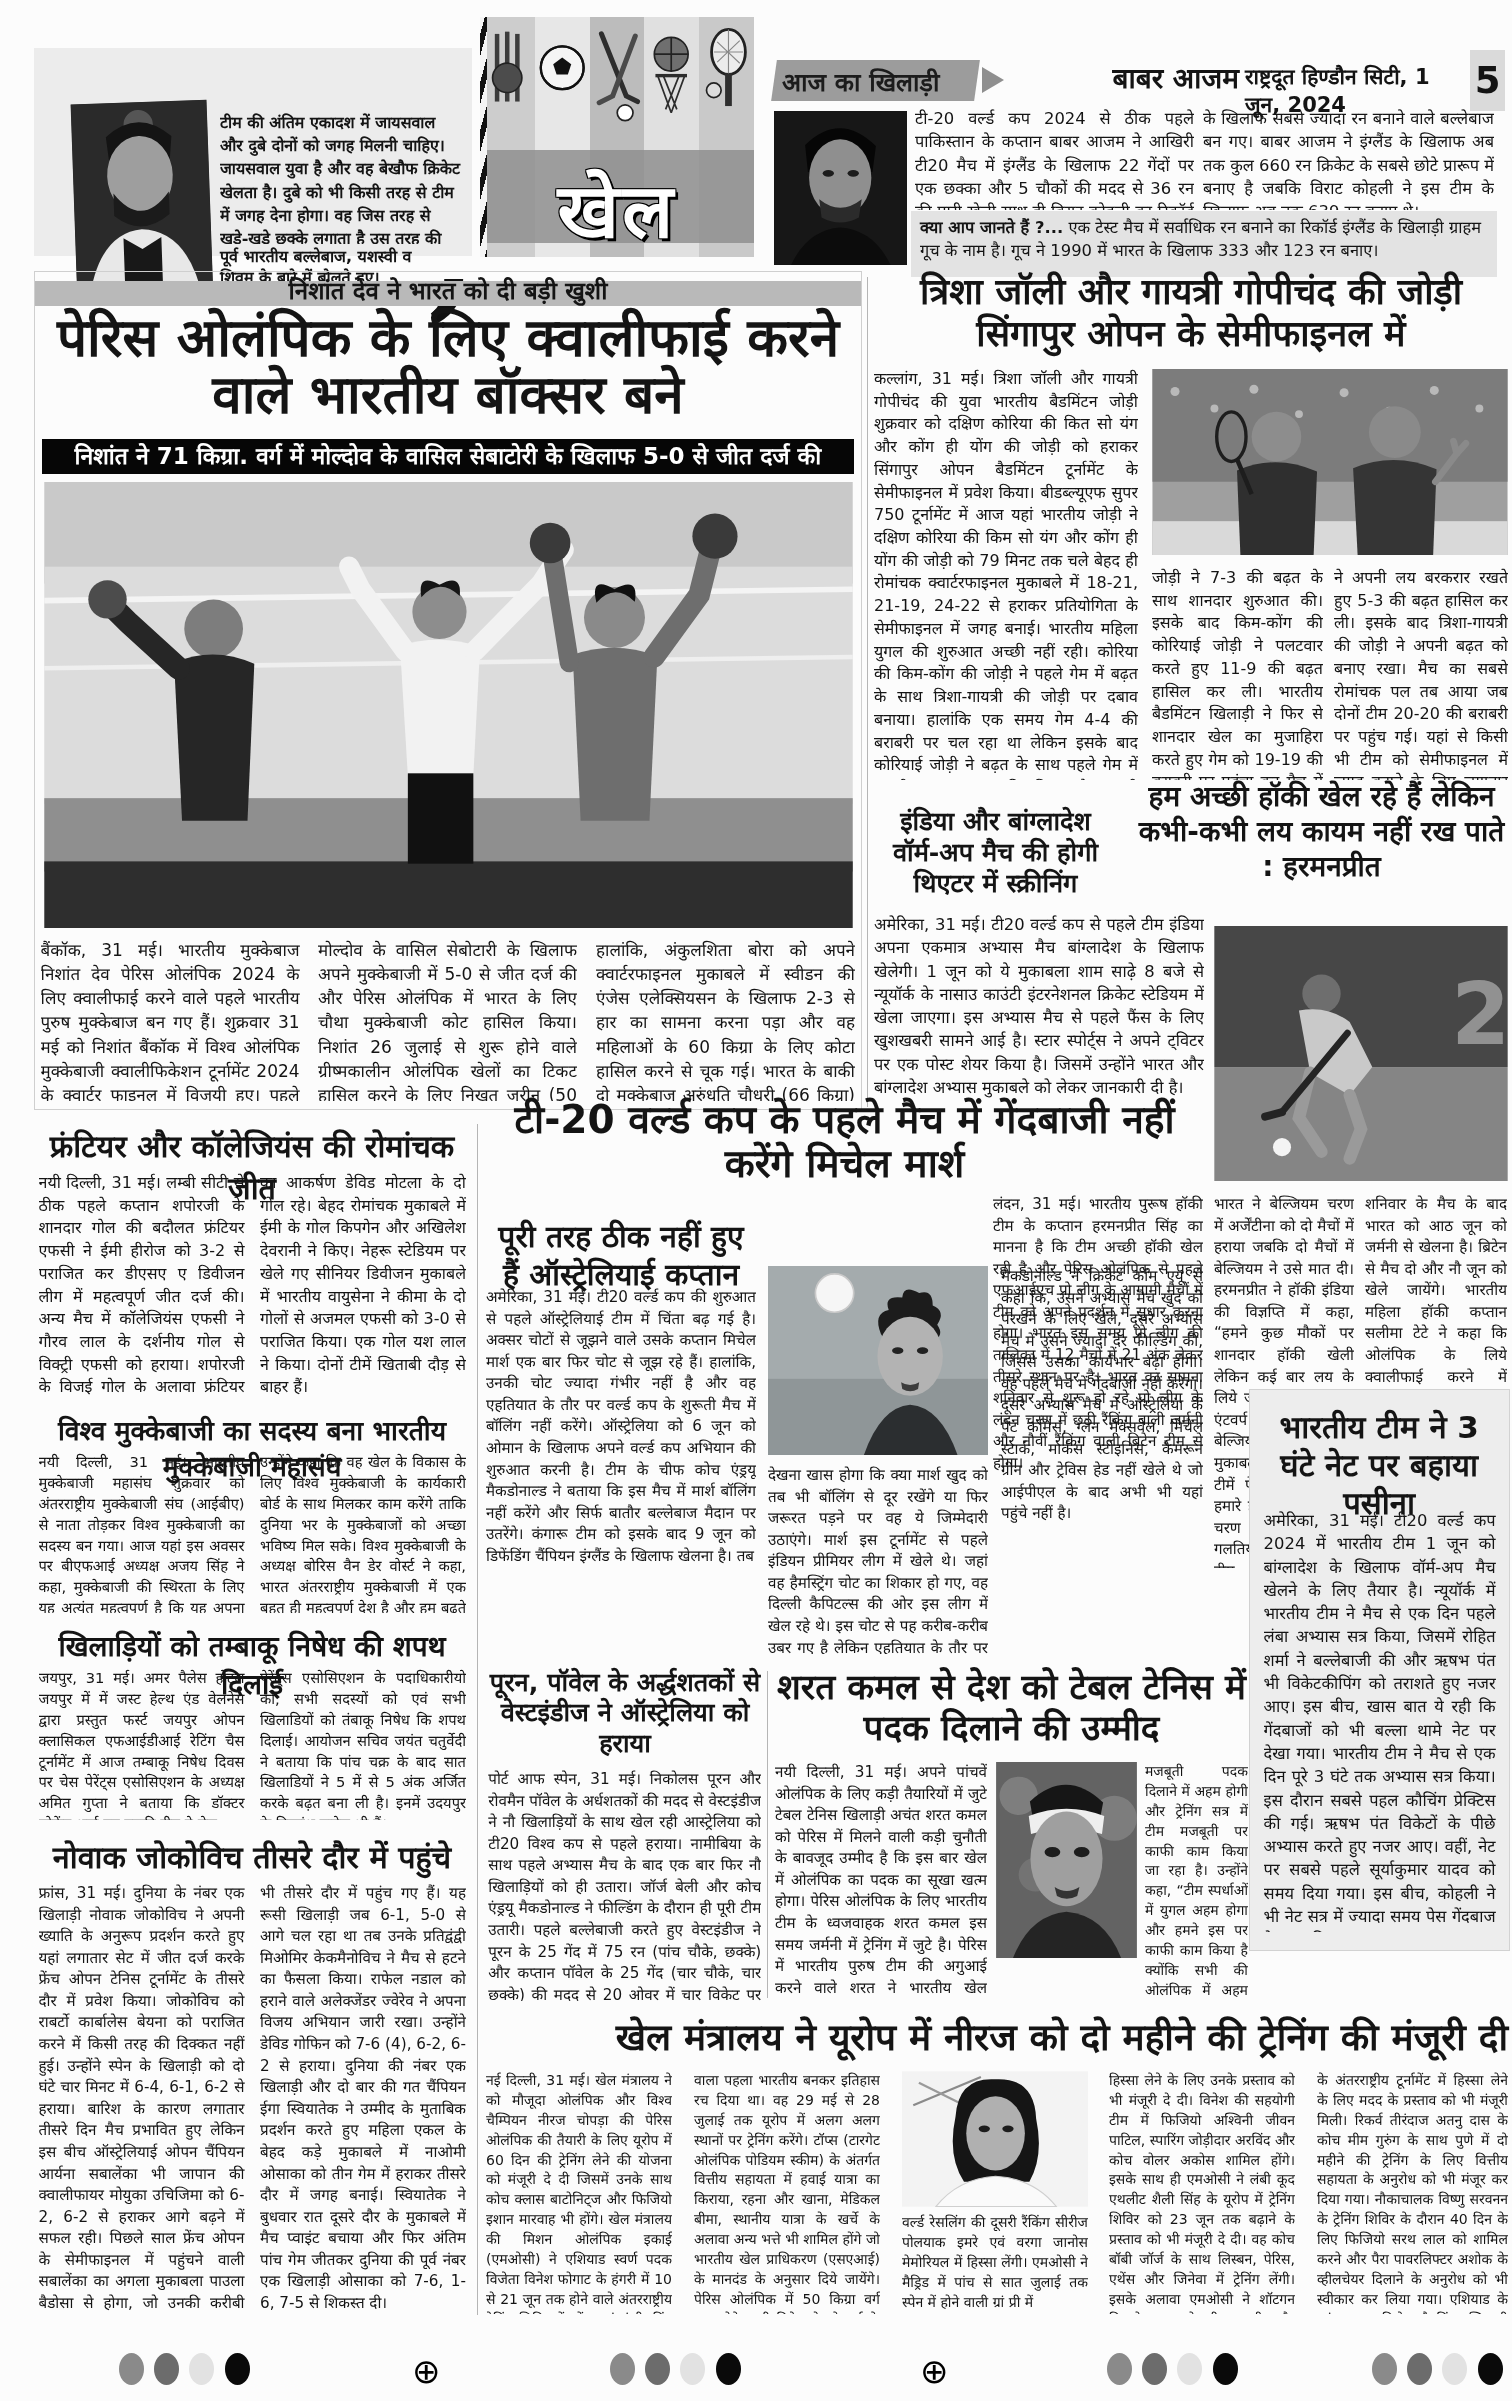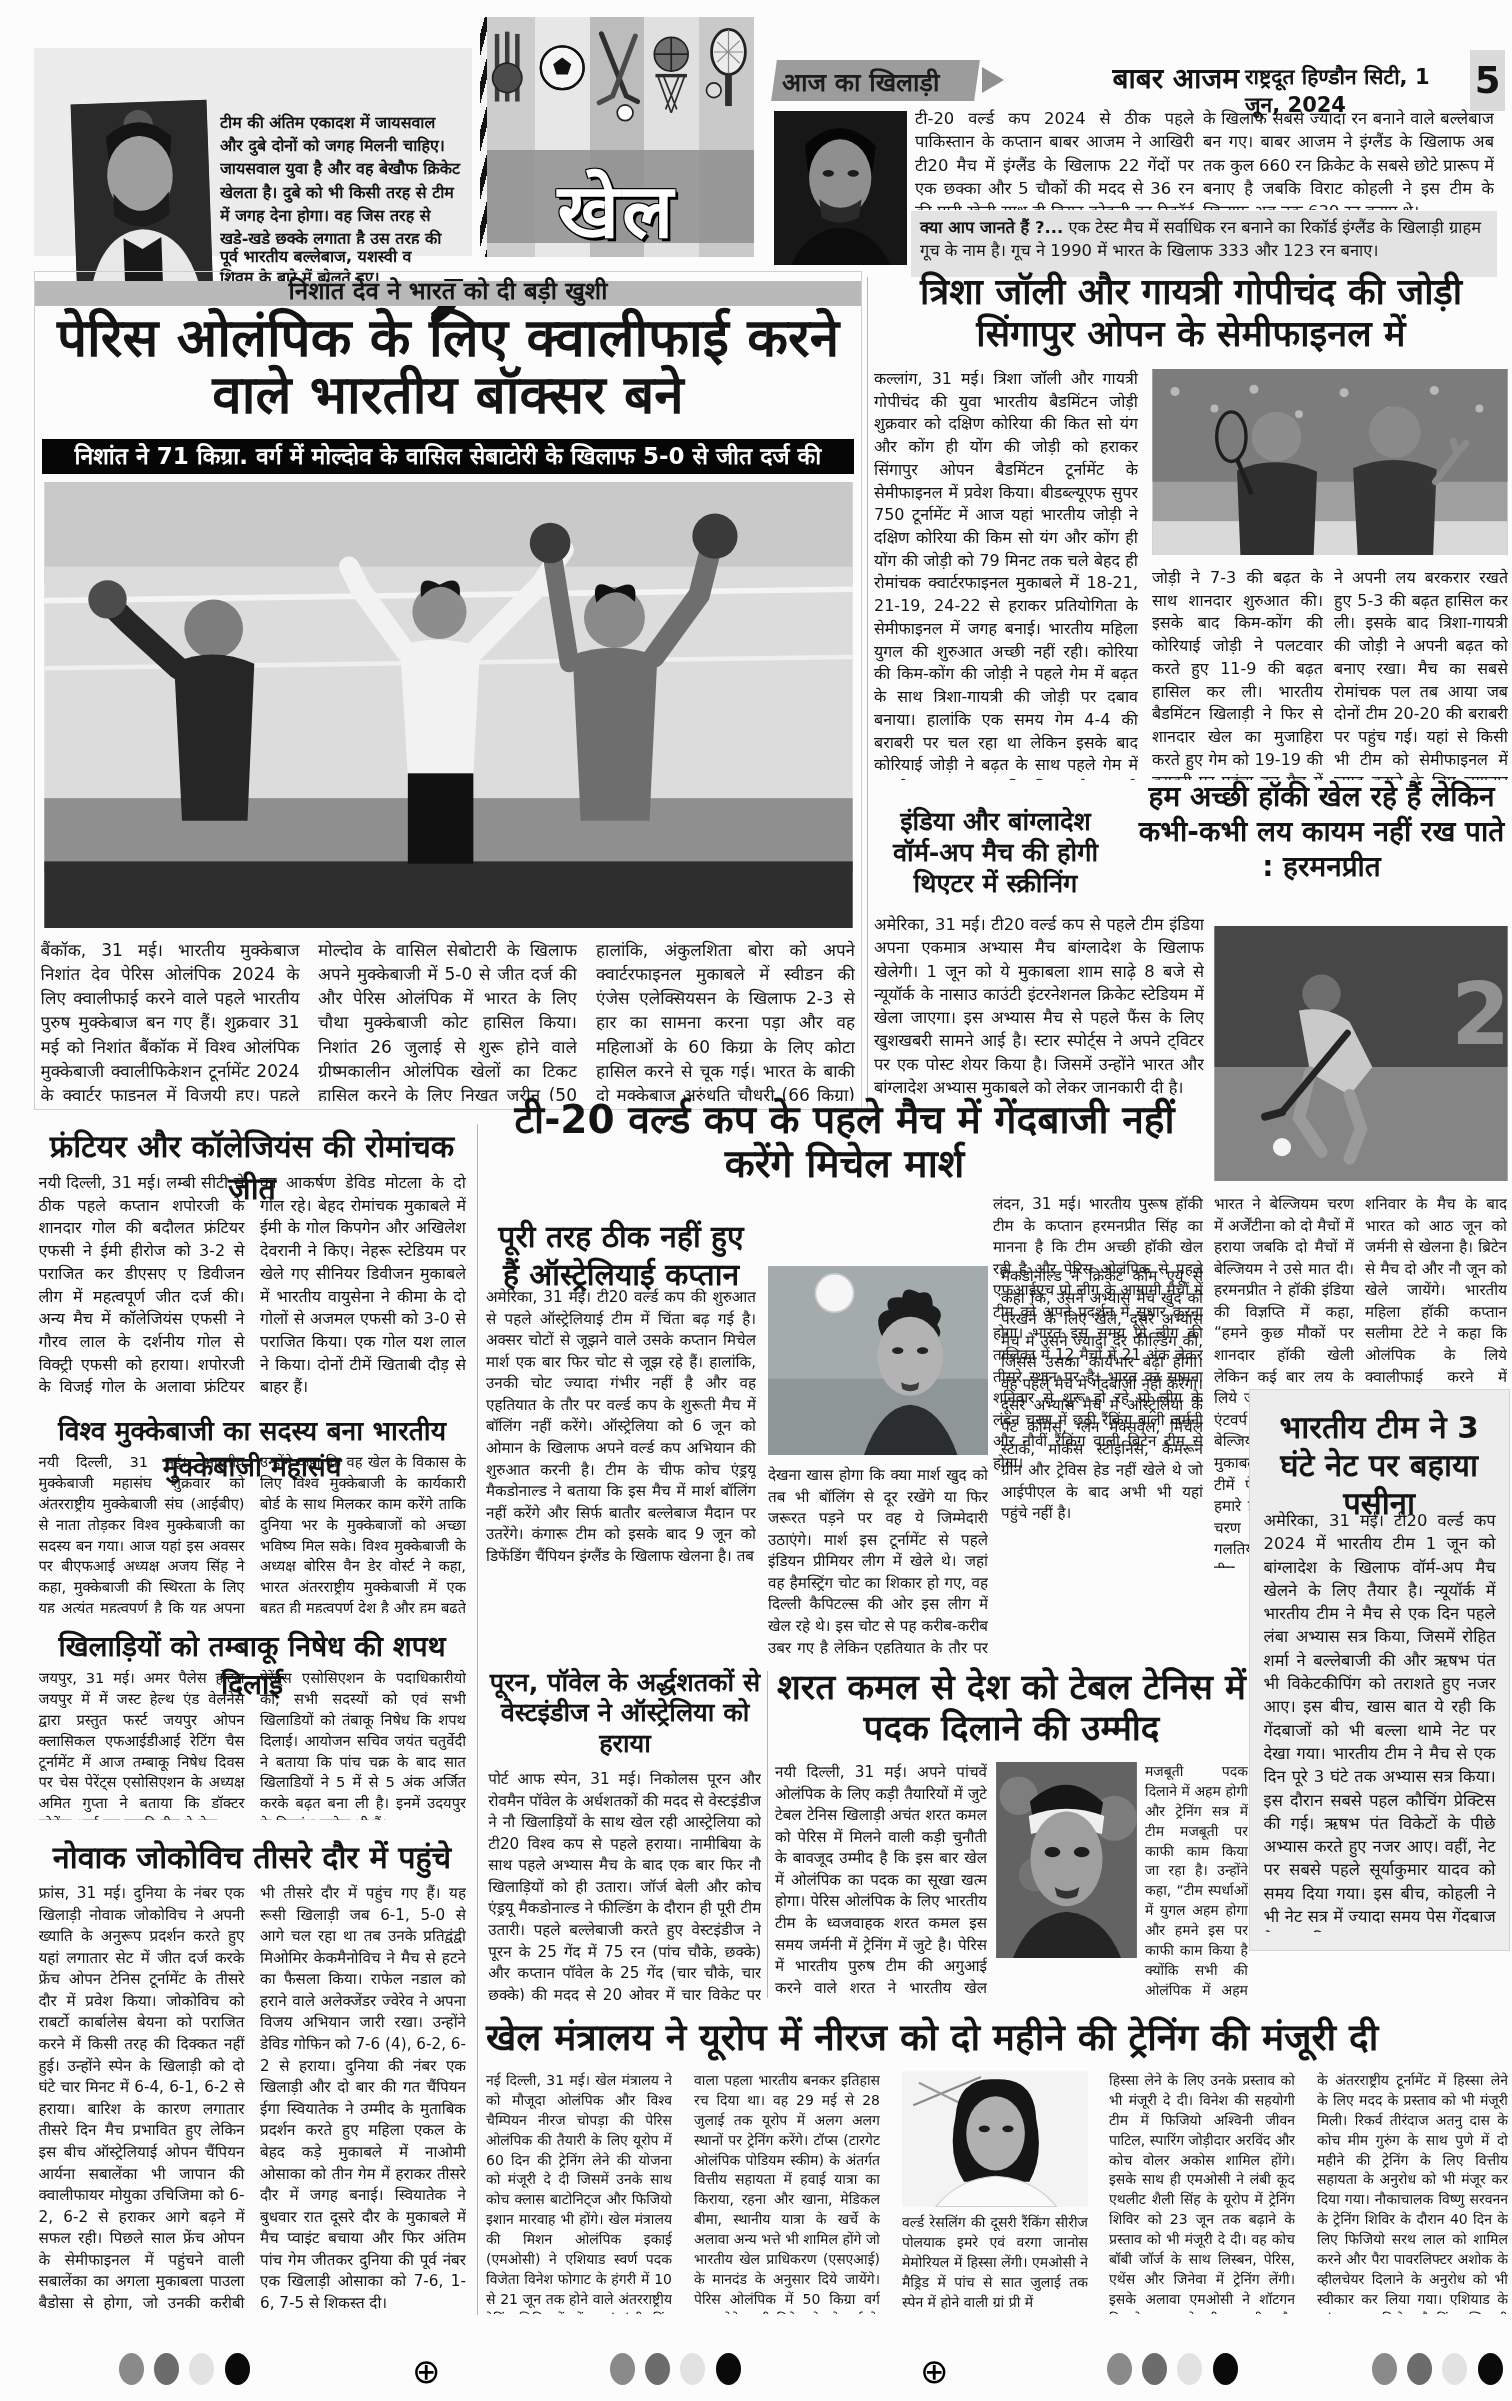--- a/index.html
+++ b/index.html
@@ -110,21 +110,21 @@
   #sharath-photo{left:221px;top:95px;width:141px;height:196px;overflow:hidden;}
   #sharath-c2{left:370px;top:95px;width:103px;height:237px;font-size:14px;}
 
   
   #nets-art{left:1249px;top:1389px;width:259px;height:560px;background:#ededed;border:0.6px solid #d2d2d2;}
   #nets-headline{left:10.2px;top:19px;width:238px;font-size:31px;font-weight:800;text-align:center;line-height:1.22;}
   #nets-body{left:13.6px;top:119px;width:232px;height:423px;font-size:16.4px;}
 
   
   #neeraj-art{left:486px;top:2010px;width:1022px;height:311px;}
-  #neeraj-headline{left:0;top:0;width:1022px;font-size:37px;font-weight:800;text-align:left;}
+  #neeraj-headline{left:0;top:0;width:1022px;font-size:37px;font-weight:800;text-align:right;}
   .ncol{top:61px;height:243px;font-size:14px;}
   #neeraj-c1{left:0;width:186px;}
   #neeraj-c2{left:208px;width:186px;}
   #neeraj-photo{left:416px;top:61px;width:186px;height:136px;overflow:hidden;}
   #neeraj-c3{left:416px;top:203px;width:186px;height:101px;font-size:14px;}
   #neeraj-c4{left:623px;width:186px;}
   #neeraj-c5{left:831px;width:191px;}
 
   
   #footer{left:0;top:2343px;width:1512px;height:45px;}

